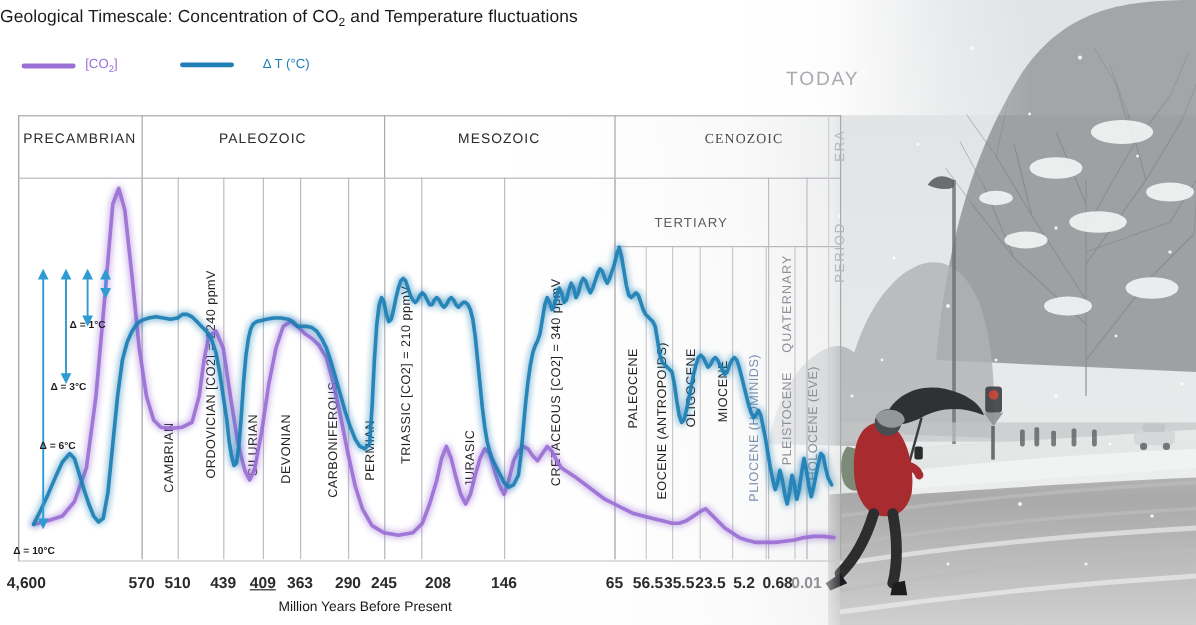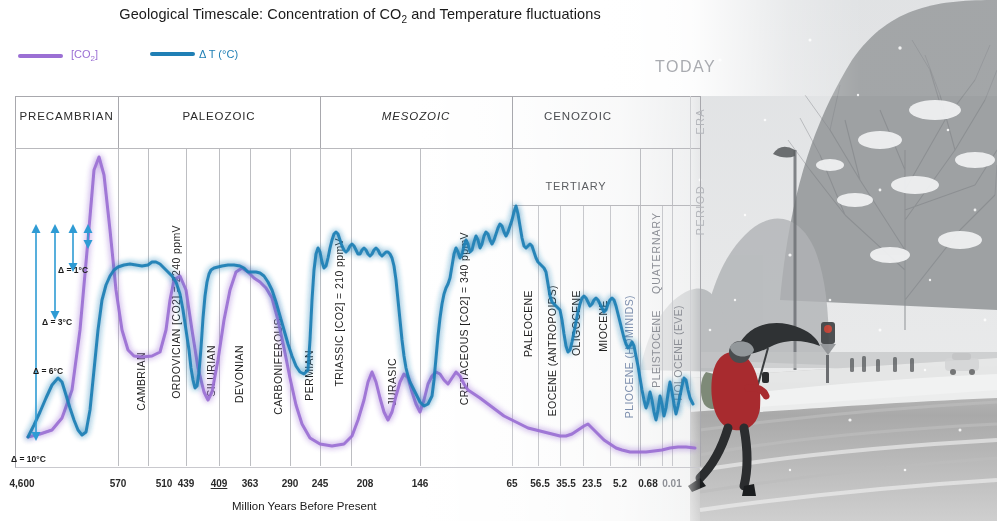--- a/index.html
+++ b/index.html
@@ -23,27 +23,27 @@
            rgba(255,255,255,0.12) 700px);}
   .washtop{position:absolute;left:0;top:0;width:997px;height:96px;
         background:linear-gradient(to right,
            rgba(255,255,255,1) 0px,
            rgba(255,255,255,1) 600px,
            rgba(255,255,255,0.88) 700px,
            rgba(255,255,255,0.30) 790px,
            rgba(255,255,255,0.05) 860px);}
 
   
-  .title{position:absolute;left:0;top:6px;width:720px;text-align:center;
+  .title{position:absolute;left:0;top:6px;width:720px;
          font-size:14.5px;color:#1a1a1a;letter-spacing:.1px;}
   .title sub{font-size:10px;vertical-align:sub;}
 
   
   .legend{position:absolute;left:18px;top:48px;display:flex;align-items:center;gap:8px;}
-  .legend2{position:absolute;left:150px;top:48px;display:flex;align-items:center;gap:4px;}
+  .legend2{position:absolute;left:150px;top:48px;display:flex;align-items:center;gap:24px;}
   .swatch{display:block;width:45px;height:4px;border-radius:2px;}
   .legtxt{font-size:11px;}
   .legtxt sub{font-size:8px;}
 
   
   .frame{position:absolute;left:15px;top:96px;width:685px;height:370px;}
   .gl{position:absolute;background:#b9b9bd;}
   .vline{width:1px;}
   .hline{height:1px;}
   .outer{position:absolute;left:15px;top:96px;width:685px;height:370px;
@@ -60,21 +60,21 @@
   .vlabel.blueish{color:#7d8fae;}
 
   .rowlabel{position:absolute;font-size:11px;letter-spacing:1.4px;color:#b4b6bb;
             writing-mode:vertical-rl;transform:rotate(180deg);}
   .today{position:absolute;left:655px;top:58px;font-size:16px;letter-spacing:1.5px;color:#a9abb0;}
 
   
   .curves{position:absolute;left:0;top:0;width:997px;height:521px;pointer-events:none;}
 
   
-  .xtick{position:absolute;top:478px;font-size:10px;color:#2a2a2a;font-weight:bold;
+  .xtick{position:absolute;top:478px;font-size:13px;color:#2a2a2a;font-weight:bold;
          transform:translateX(-50%);white-space:nowrap;}
   .xtick.fade{color:#8e9096;}
   .xtitle{position:absolute;left:232px;top:500px;font-size:11.5px;color:#1a1a1a;}
 
   
   .dlabel{position:absolute;font-size:8.5px;font-weight:bold;color:#1a1a1a;white-space:nowrap;margin-top:22px;}
 </style>
 </head>
 <body>
 
@@ -272,43 +272,43 @@
   <div class="gl hline" style="left:15px;top:148px;width:685px;"></div>
   <div class="gl hline" style="left:512px;top:205px;width:188px;"></div>
   <div class="gl vline" style="left:690px;top:96px;height:370px;background:#cfd0d3;"></div>
 
   <div class="rowlabel" style="left:694px;top:108px;">ERA</div>
   <div class="rowlabel" style="left:694px;top:185px;">PERIOD</div>
 
   <div id="labelhost">
       <div class="eralabel" style="left: 15px; width: 103px;">PRECAMBRIAN</div>
       <div class="eralabel" style="left: 118px; width: 202px;">PALEOZOIC</div>
-      <div class="eralabel" style="left: 320px; width: 192px; font-style: italic;">MESOZOIC</div>
-      <div class="eralabel" style="left: 484px; width: 188px; color: rgb(74, 76, 80);">CENOZOIC</div>
+      <div class="eralabel" style="left: 320px; width: 192px;">MESOZOIC</div>
+      <div class="eralabel" style="left: 526px; width: 188px; color: rgb(74, 76, 80); font-family: Liberation Serif, serif;">CENOZOIC</div>
       <div class="periodlabel" style="left: 512px; width: 128px; top: 180px; color: rgb(91, 93, 97);">TERTIARY</div>
       <div class="vlabel ghost" style="left: 650px; top: 212px; font-size: 10.5px; letter-spacing: 1px;">QUATERNARY</div>
       <div class="vlabel" style="left: 135px; top: 352px;">CAMBRIAN</div>
       <div class="vlabel" style="left: 170px; top: 225px;">ORDOVICIAN [CO2] = 2240 ppmV</div>
       <div class="vlabel" style="left: 205px; top: 345px;">SILURIAN</div>
       <div class="vlabel" style="left: 233px; top: 345px;">DEVONIAN</div>
       <div class="vlabel" style="left: 272px; top: 318px;">CARBONIFEROUS</div>
       <div class="vlabel" style="left: 303px; top: 350px;">PERMIAN</div>
       <div class="vlabel" style="left: 333px; top: 238px;">TRIASSIC [CO2] = 210 ppmV</div>
       <div class="vlabel" style="left: 386px; top: 358px;">JURASIC</div>
       <div class="vlabel" style="left: 458px; top: 232px;">CRETACEOUS [CO2] = 340 ppmV</div>
       <div class="vlabel" style="left: 522px; top: 290px;">PALEOCENE</div>
       <div class="vlabel" style="left: 546px; top: 285px;">EOCENE (ANTROPOIDS)</div>
       <div class="vlabel" style="left: 570px; top: 290px;">OLIGOCENE</div>
       <div class="vlabel" style="left: 597px; top: 300px;">MIOCENE</div>
       <div class="vlabel blueish" style="left: 623px; top: 295px;">PLIOCENE (HOMINIDS)</div>
       <div class="vlabel ghost" style="left: 650px; top: 310px;">PLEISTOCENE</div>
       <div class="vlabel ghost" style="left: 672px; top: 305px;">HOLOCENE (EVE)</div>
       <div class="xtick" style="left: 22px;">4,600</div>
       <div class="xtick" style="left: 118px;">570</div>
-      <div class="xtick" style="left: 164px;">510</div>
+      <div class="xtick" style="left: 148px;">510</div>
       <div class="xtick" style="left: 186px;">439</div>
       <div class="xtick" style="left: 219px; text-decoration: underline;">409</div>
       <div class="xtick" style="left: 250px;">363</div>
       <div class="xtick" style="left: 290px;">290</div>
       <div class="xtick" style="left: 320px;">245</div>
       <div class="xtick" style="left: 365px;">208</div>
       <div class="xtick" style="left: 420px;">146</div>
       <div class="xtick" style="left: 512px;">65</div>
       <div class="xtick" style="left: 540px;">56.5</div>
       <div class="xtick" style="left: 566px;">35.5</div>

